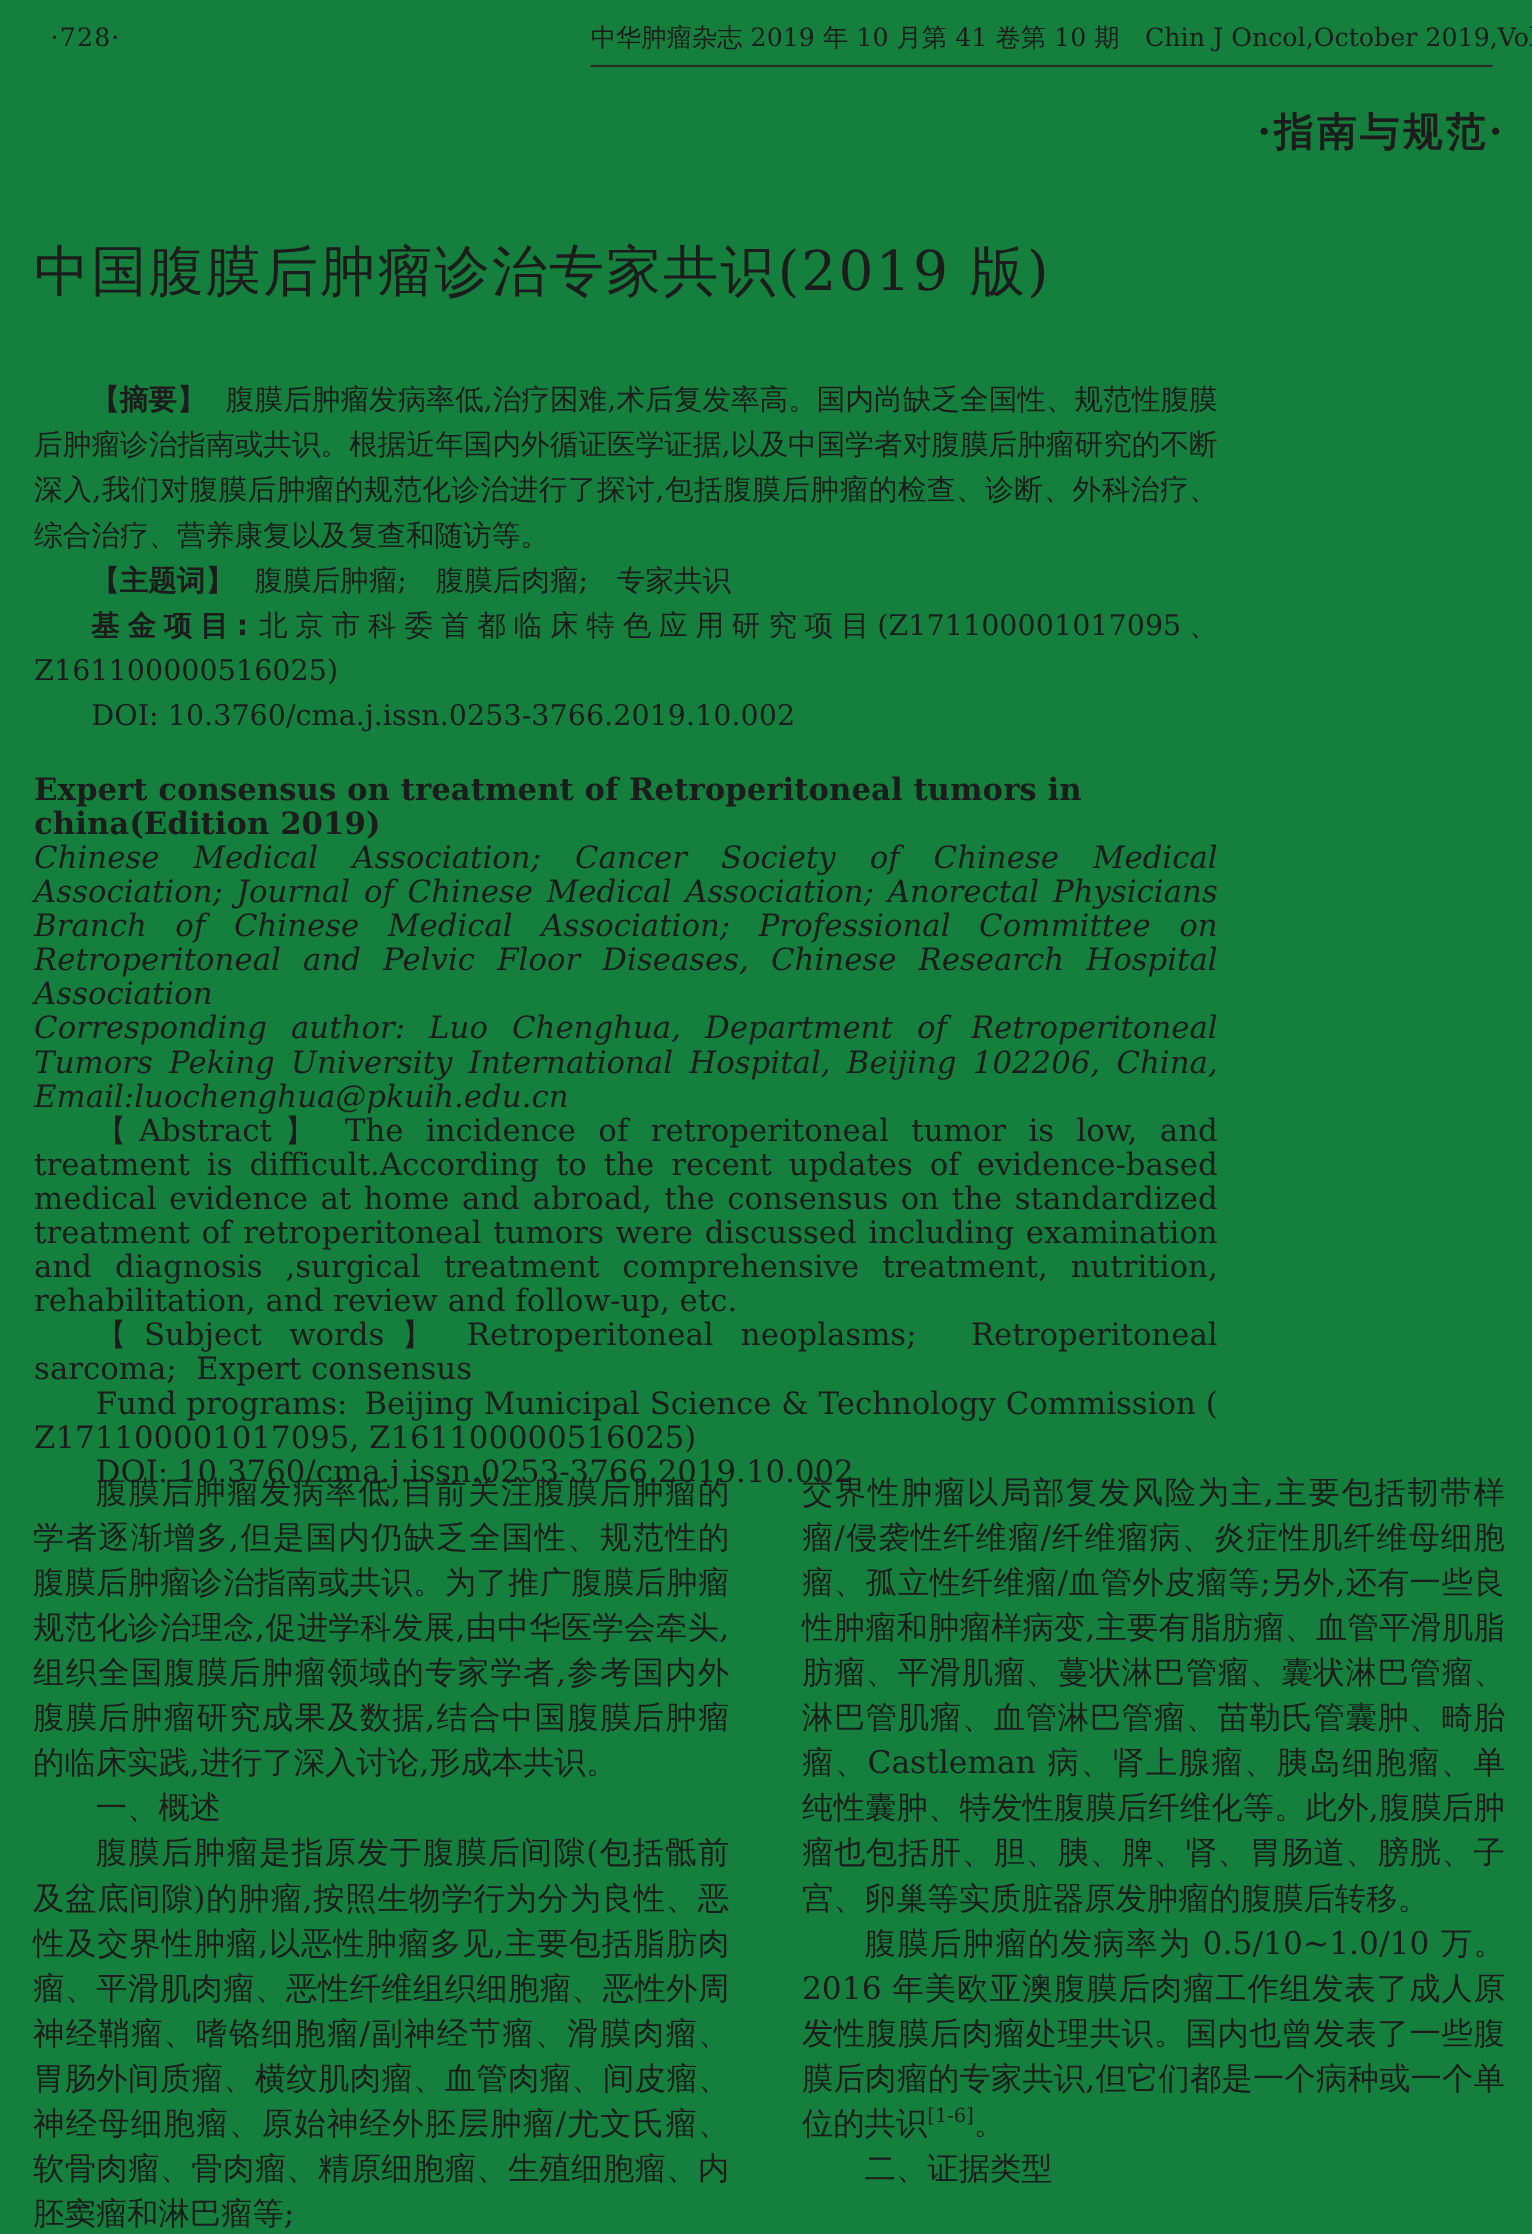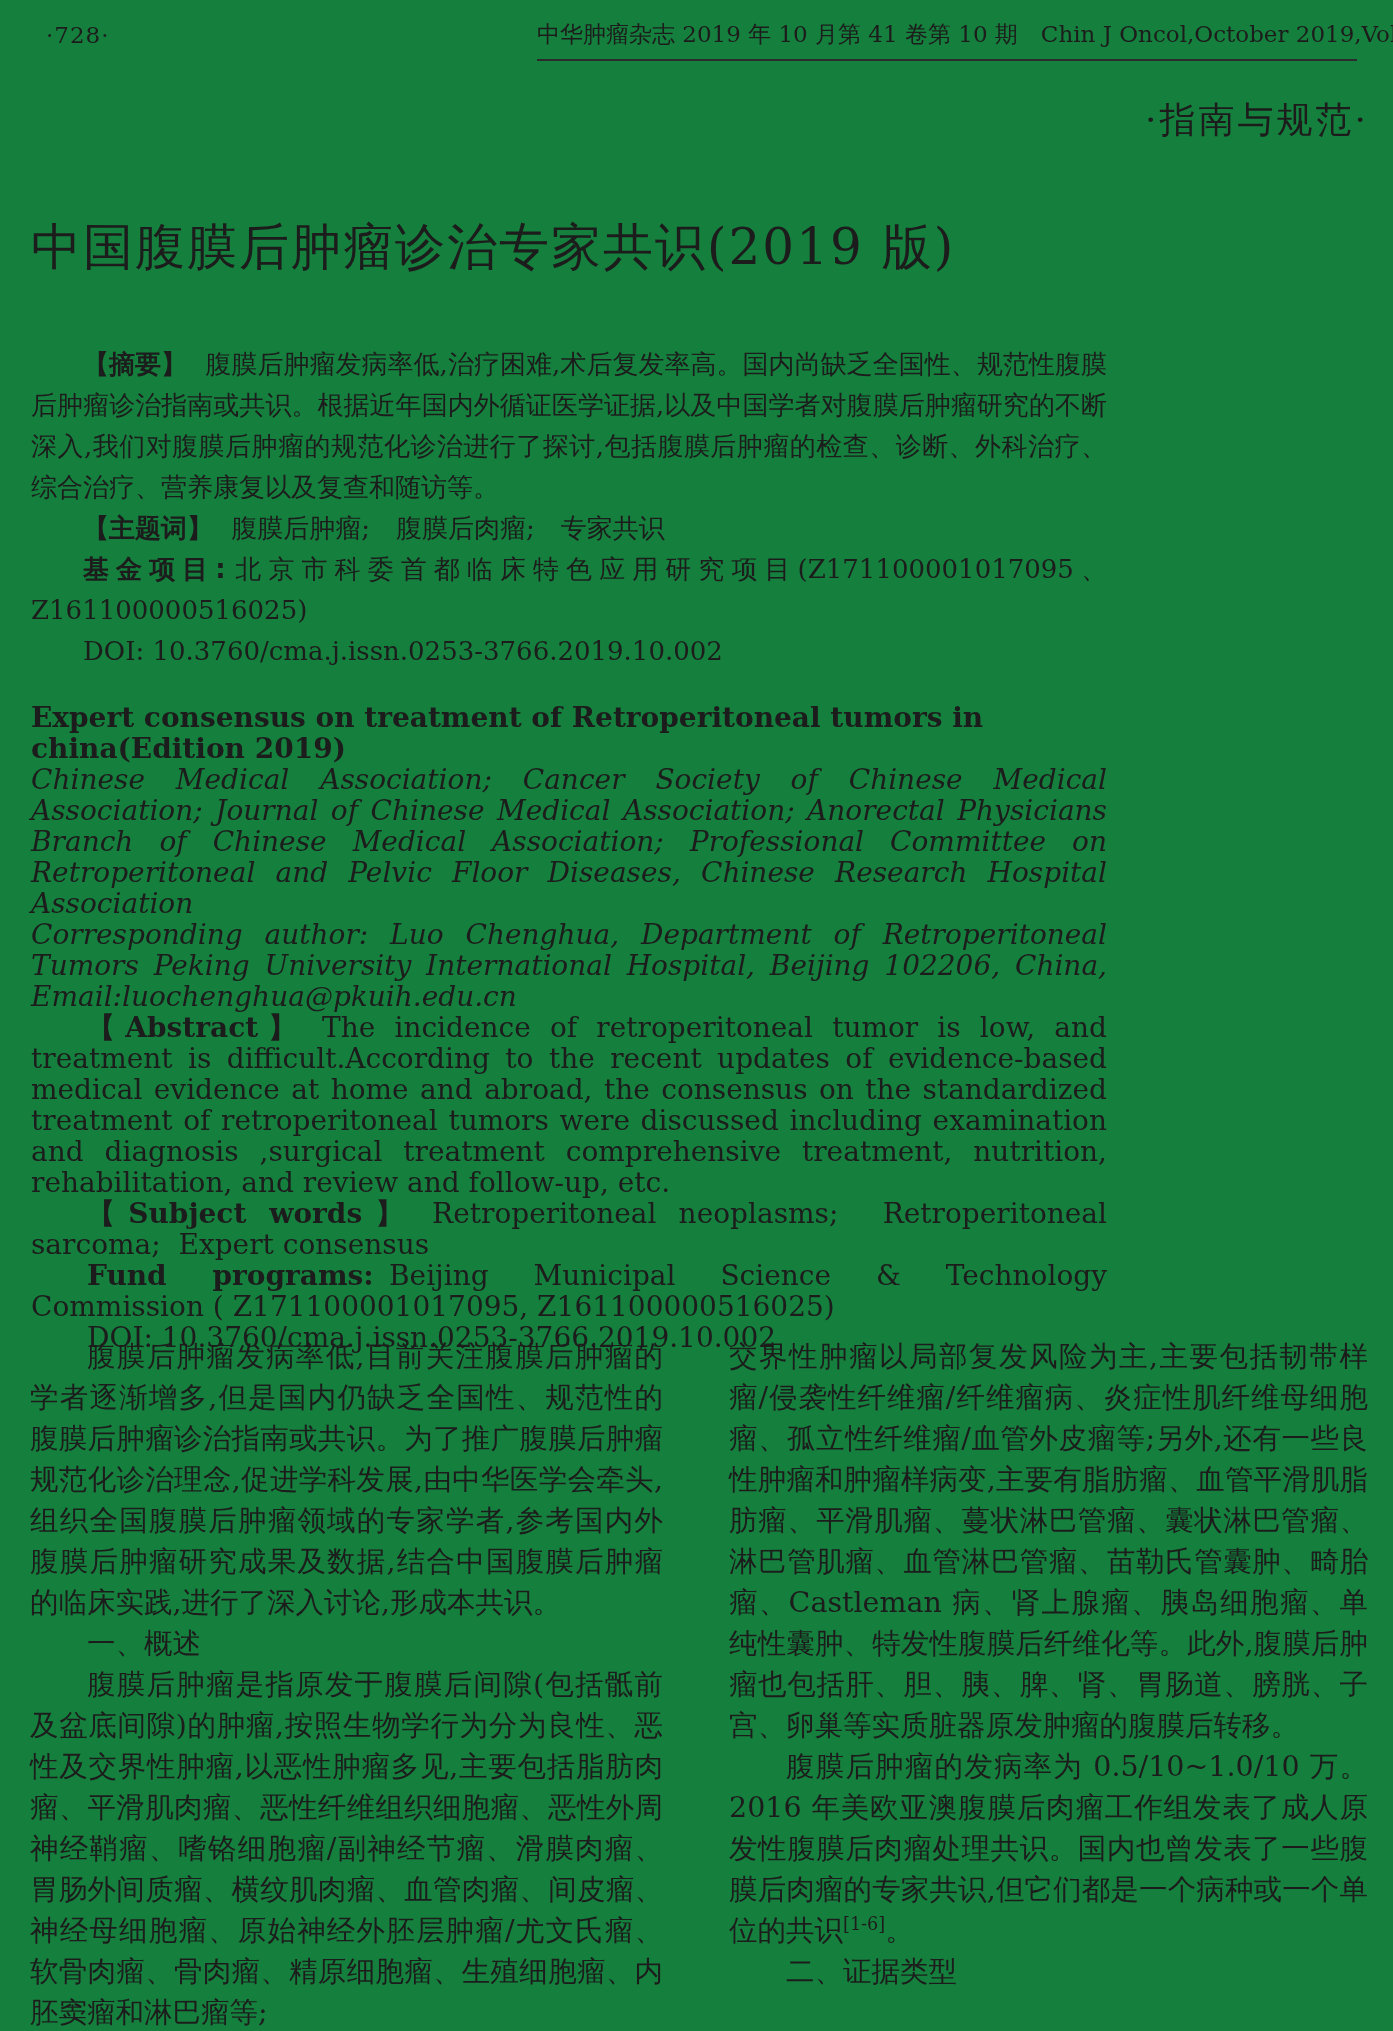--- a/index.html
+++ b/index.html
@@ -19,21 +19,21 @@
     font-size:23px;letter-spacing:1px;white-space:nowrap;
   }
   .journal-info{
     position:absolute;top:19px;left:537px;width:820px;
     font-size:23px;white-space:nowrap;
     border-bottom:2px solid #2b2b2b;
     padding-bottom:9px;
   }
   .section-label{
     position:absolute;top:96px;right:24px;
-    font-size:36px;font-weight:400;letter-spacing:3px;white-space:nowrap;
+    font-size:36px;font-weight:700;letter-spacing:3px;white-space:nowrap;
   }
   
   .article-title{
     position:absolute;top:180px;left:31px;
     font-size:50px;font-weight:500;letter-spacing:2px;white-space:nowrap;
   }
   
   .front{
     position:absolute;top:306px;left:31px;width:1076px;
   }
@@ -57,21 +57,21 @@
   .pre{white-space:pre-wrap;}
   
   .en-block{
     margin-top:30px;
     font-size:28px;line-height:31px;
   }
   .en-title{font-weight:700;}
   .en-affil,.en-corr{font-style:italic;text-align:justify;}
   .en-abstract{text-align:justify;text-indent:2em;}
   .en-meta{text-align:justify;text-indent:2em;}
-  .en-lab{font-weight:700;margin-right:.55em;}
+  .en-lab{font-weight:400;margin-right:.55em;}
   
   .col{
     position:absolute;top:1336px;
     font-size:28.5px;line-height:41px;
   }
   .col-left{left:30px;width:633px;}
   .col-right{left:729px;width:639px;}
   .col p{text-align:justify;}
   .ind{text-indent:2em;}
   .heading{text-indent:2em;}

